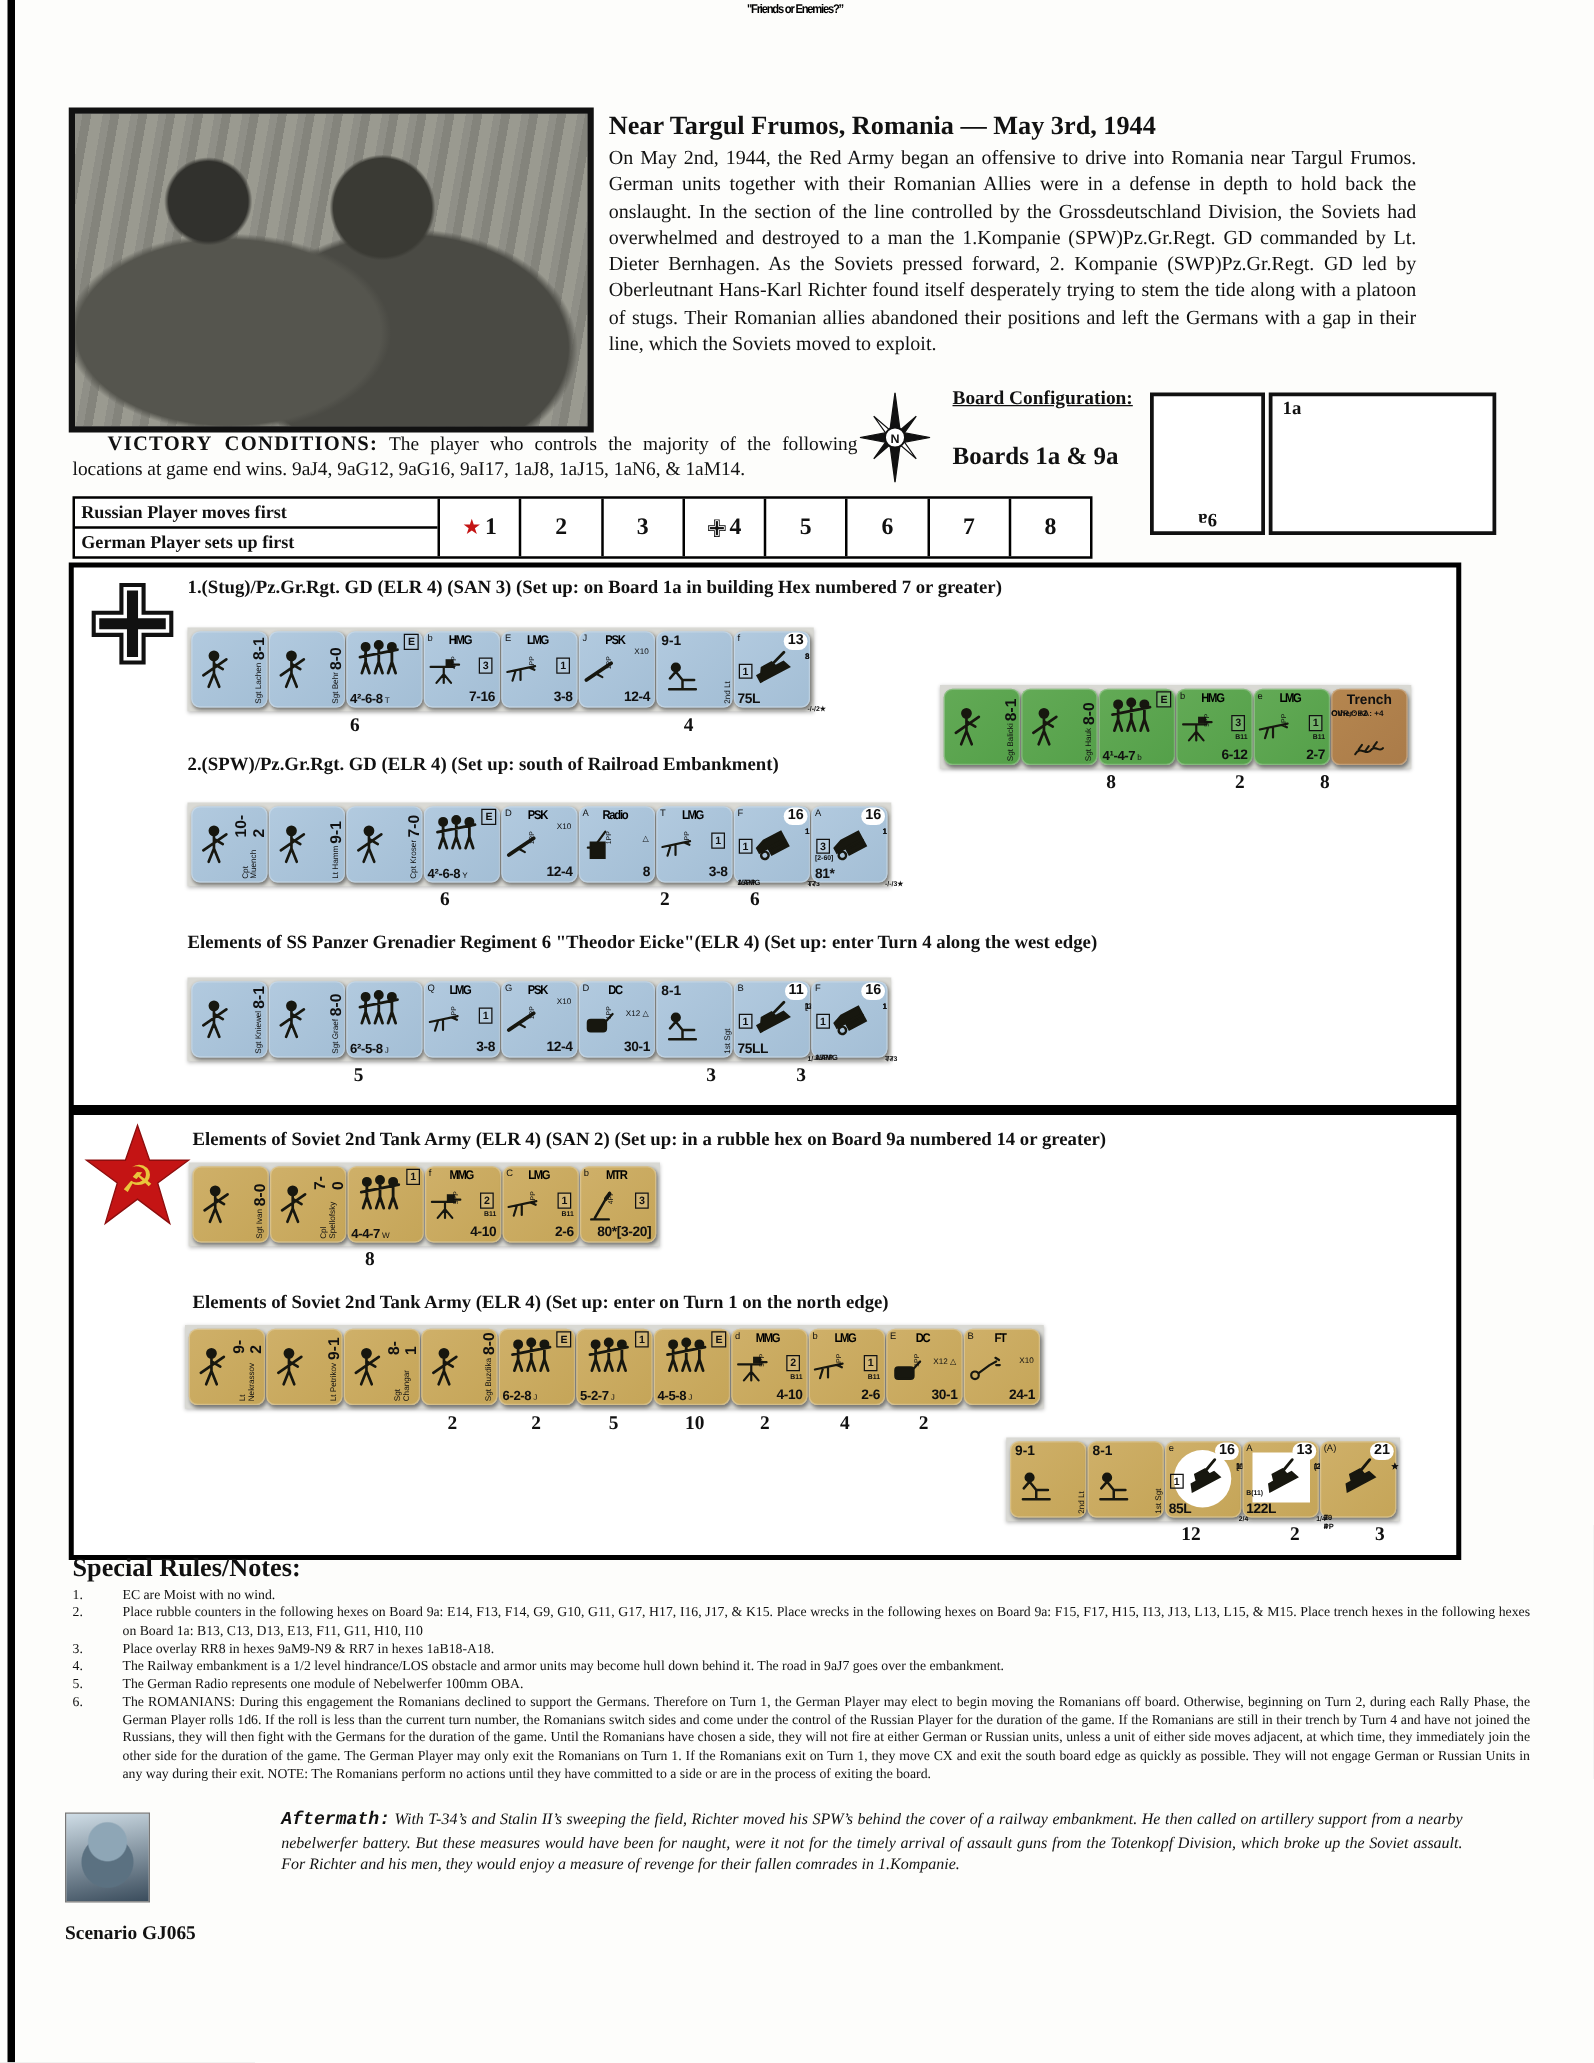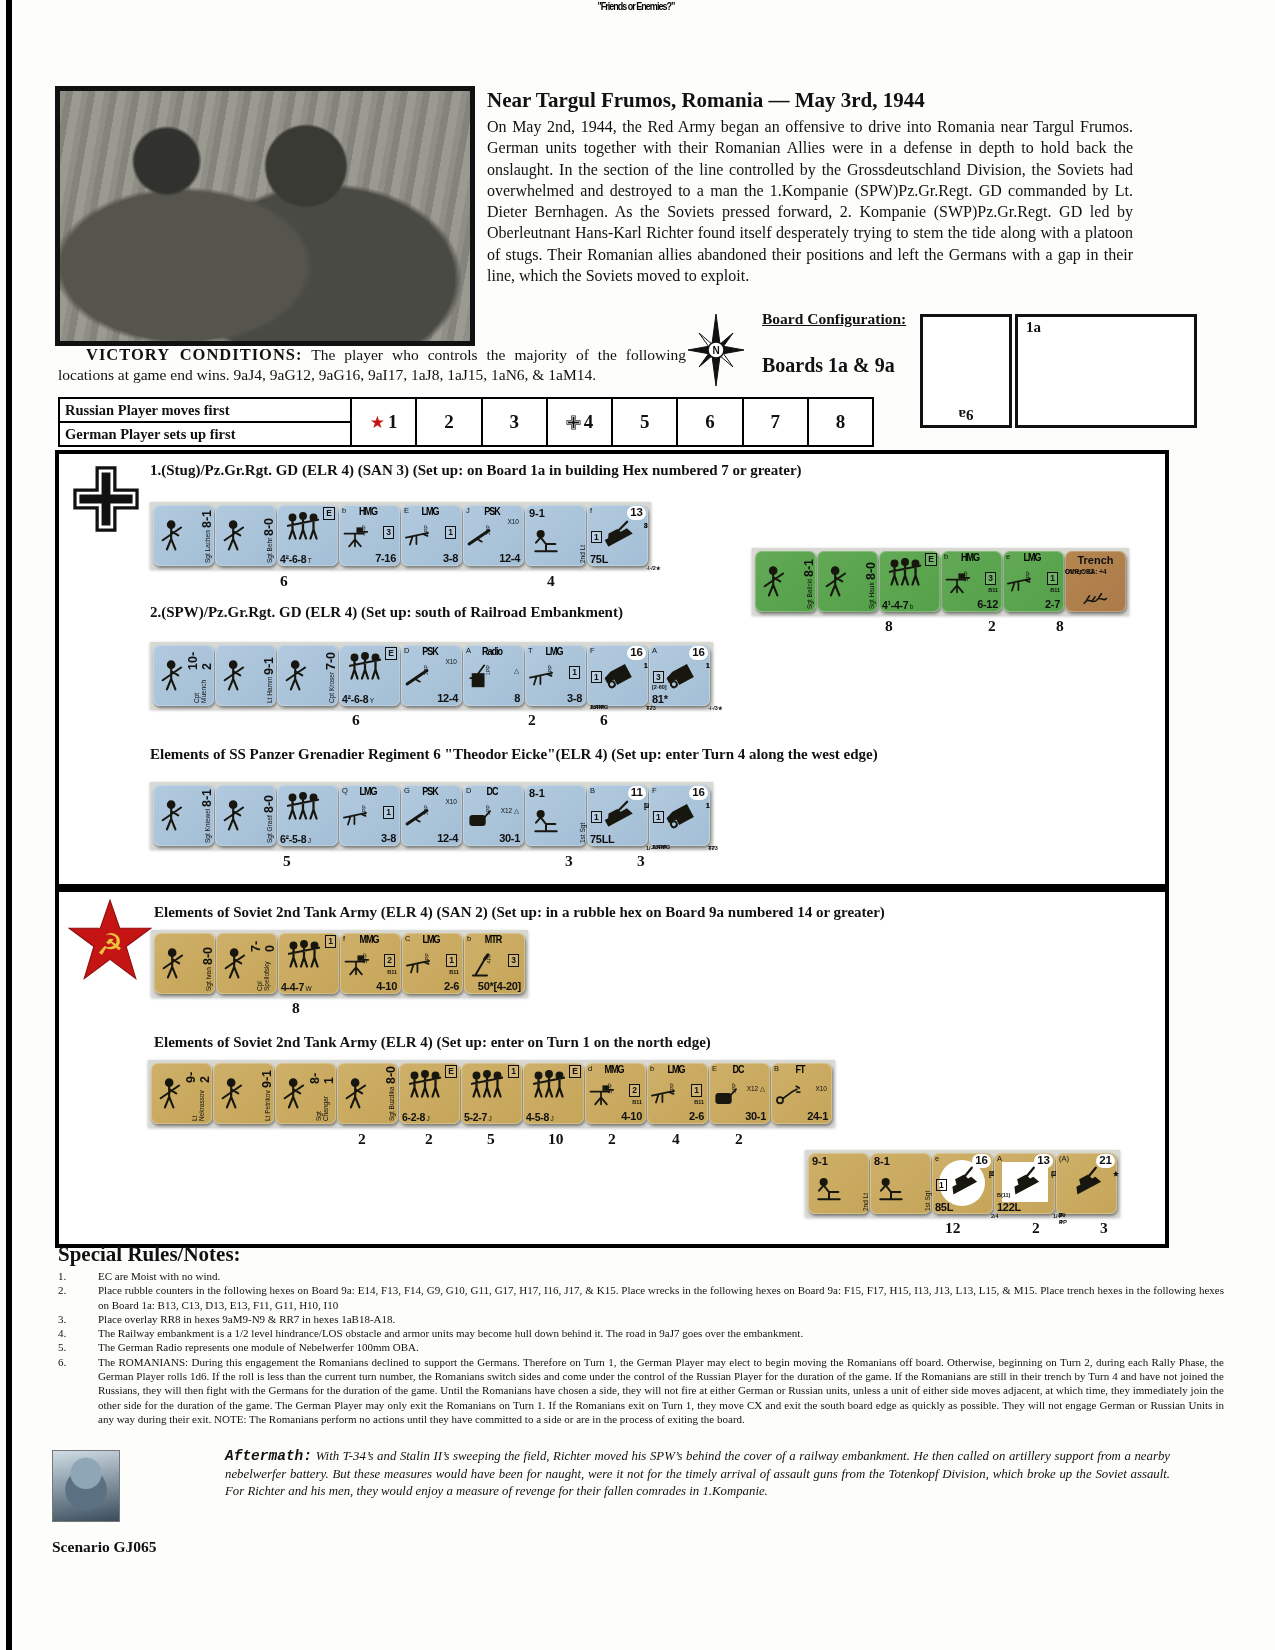--- a/index.html
+++ b/index.html
@@ -697,21 +697,21 @@
         </div>
         <div class="counter c-soviet">
           <svg class="glyph g-sw" viewBox="0 0 24 24">
             <path d="M6 21 L18 21 M8.5 20 L16 7 M12.5 13 L8.5 20" stroke-width="1.7"></path>
             <path d="M16 7 L18.5 3.5" stroke-width="2.6"></path>
           </svg>
           <span class="corner">b</span>
           <span class="title">MTR</span>
           <span class="pp">4PP</span>
           <span class="boxnum">3</span>
-          <span class="main">50*[4-20]</span>
+          <span class="main">80*[3-20]</span>
         </div>
       </div>
     <div class="counts" style="left:92px;top:107px">
         <span style="left: 141px;">8</span>
       </div>
 
     <div class="g-label" style="left:95px;top:142px;width:880px">Elements of Soviet 2nd Tank Army  (ELR 4) (Set up: enter on Turn 1 on the north edge)</div>
     <div class="row" style="left:89px;top:168px">
         <div class="counter c-soviet">
           <svg class="glyph g-leader" viewBox="0 0 24 24">

